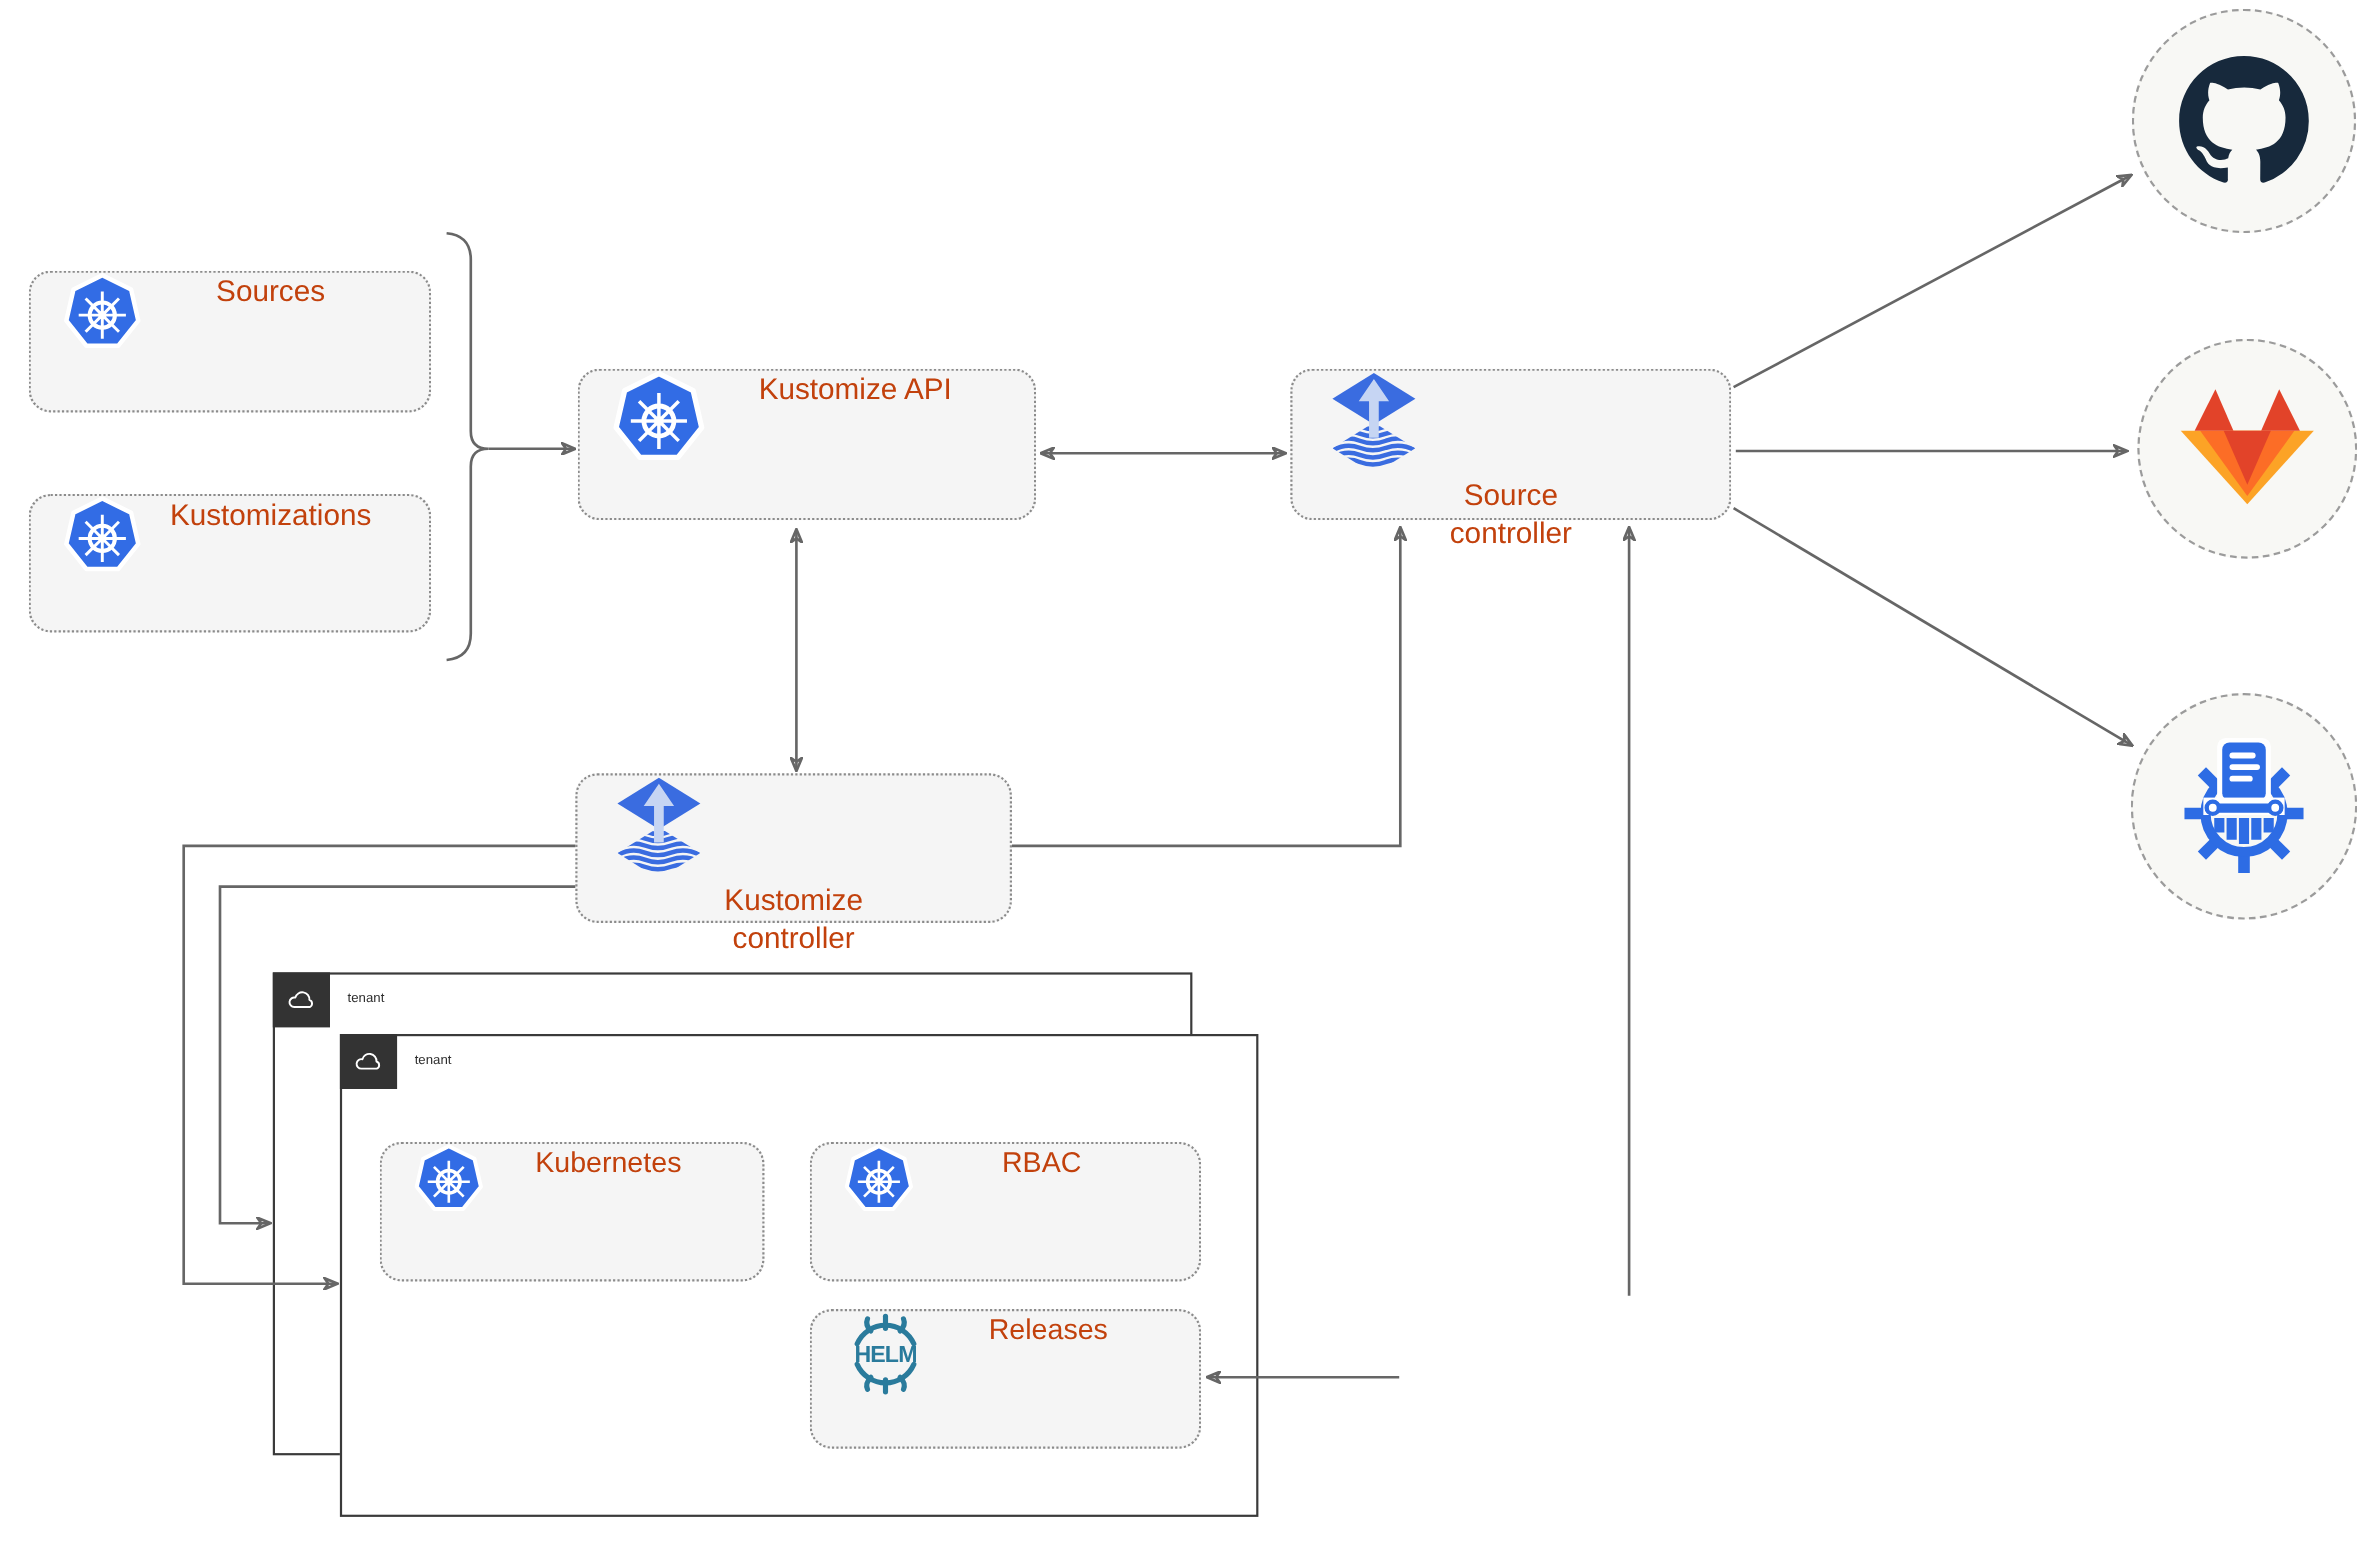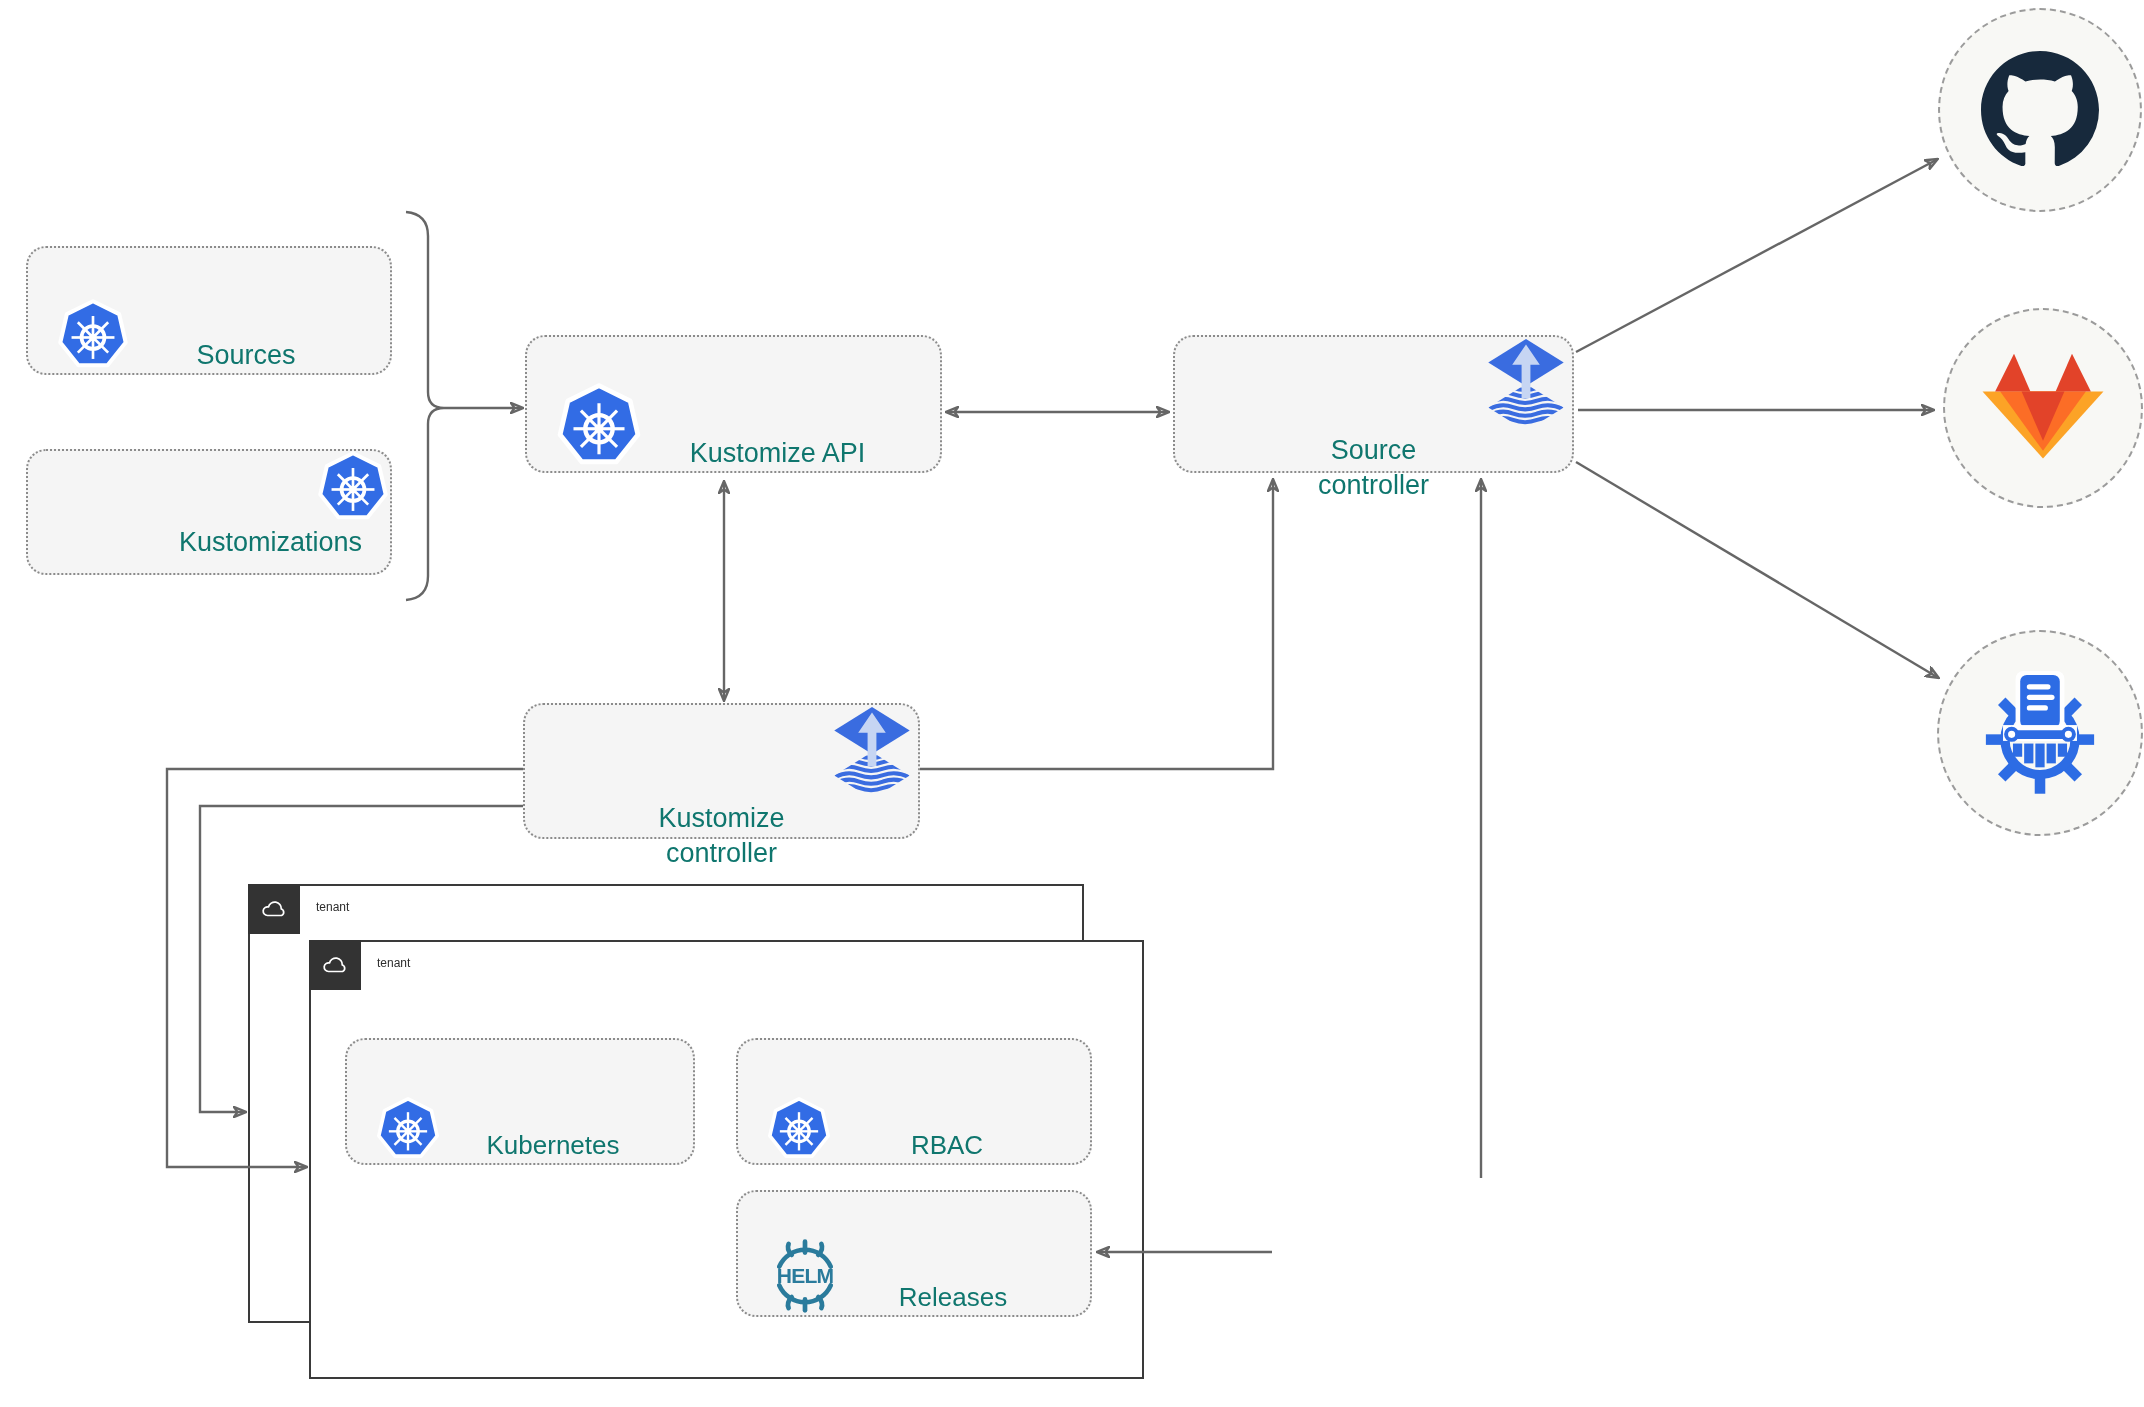--- a/index.html
+++ b/index.html
@@ -1,19 +1,19 @@
 <!DOCTYPE html>
 <html><head>
 <meta charset="utf-8">
 <style>
   html,body{margin:0;padding:0;background:#fff;}
   #canvas{position:relative;width:2144px;height:1407px;background:#fff;overflow:hidden;
           font-family:"Liberation Sans","DejaVu Sans",sans-serif;}
   .node{position:absolute;background:#f5f5f5;border:2px dotted #8b8b8b;border-radius:20px;
-        display:flex;align-items:flex-end;box-sizing:border-box;color:#0f766e;}
+        display:flex;align-items:flex-start;box-sizing:border-box;color:#c2410c;}
   .node .icon{flex:0 0 auto;display:flex;align-items:center;justify-content:center;margin-left:28px;}
   .node .lbl{flex:1;text-align:center;font-size:27px;line-height:1.3;padding-right:28px;white-space:pre-line;}
   .node.small .lbl{font-size:26px;}
   .tenant{position:absolute;background:#fff;border:2.5px solid #3a3a3a;box-sizing:border-box;}
   .tenant-tab{position:absolute;left:-2.5px;top:-2.5px;width:52px;height:50px;background:#333;
               display:flex;align-items:center;justify-content:center;}
   .tenant-lbl{position:absolute;left:66px;top:14px;font-size:12px;color:#2d2d2d;}
   .endpoint{position:absolute;border-radius:50%;border:2.5px dashed #9b9b9b;background:#f8f8f5;
             display:flex;align-items:center;justify-content:center;box-sizing:border-box;}
   #edges{position:absolute;left:0;top:0;pointer-events:none;}
@@ -119,21 +119,21 @@
       <line x1="50" y1="52" x2="50" y2="23"></line>
             <line x1="50" y1="52" x2="70.5" y2="31.5"></line>
     </g>
     <circle cx="50" cy="52" r="15.5" fill="none" stroke="#fff" stroke-width="5"></circle>
     <circle cx="50" cy="52" r="5" fill="#fff"></circle>
   </svg>
 </span>
     <span class="lbl">Sources</span>
   </div>
 
-  <div class="node" style="left:26px;top:449px;width:366px;height:126px;flex-direction:column;">
+  <div class="node" style="left:26px;top:449px;width:366px;height:126px;">
     <span class="icon" style="width:74px;height:74px;">
   <svg viewBox="0 0 100 100" width="100%" height="100%">
     <polygon points="50,3 14.6,20.5 5.8,58.8 30.3,89.5 69.7,89.5 94.2,58.8 85.4,20.5" fill="#326ce5" stroke="#fff" stroke-width="5.5" stroke-linejoin="round"></polygon>
     <g stroke="#fff" stroke-width="3.6">
       <line x1="50" y1="52" x2="79" y2="52"></line>
             <line x1="50" y1="52" x2="70.5" y2="72.5"></line>
       <line x1="50" y1="52" x2="50" y2="81"></line>
             <line x1="50" y1="52" x2="29.5" y2="72.5"></line>
       <line x1="50" y1="52" x2="21" y2="52"></line>
             <line x1="50" y1="52" x2="29.5" y2="31.5"></line>

